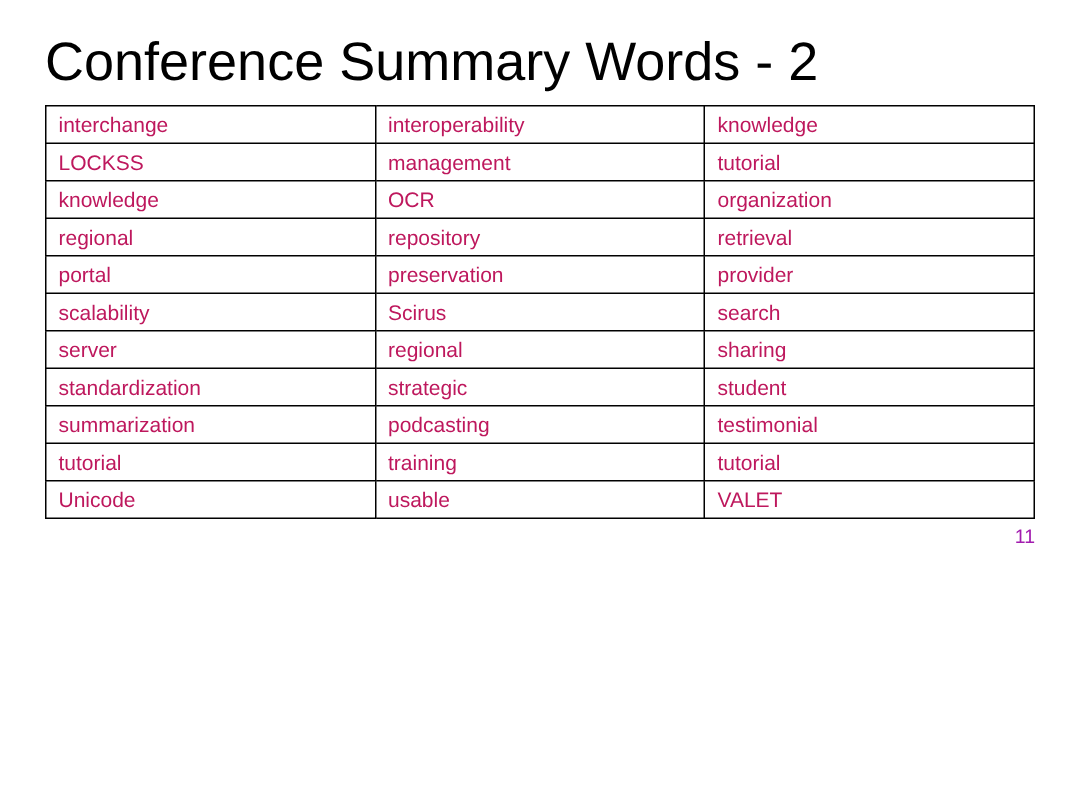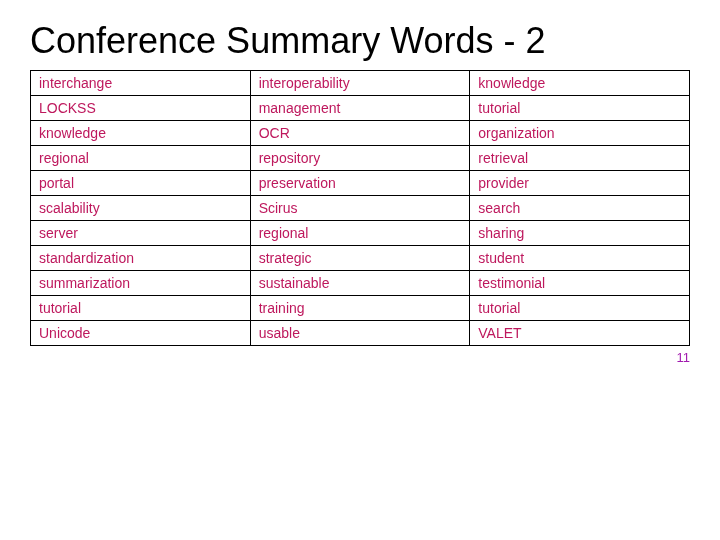--- a/index.html
+++ b/index.html
@@ -78,21 +78,21 @@
         <td>regional</td>
         <td>sharing</td>
       </tr>
       <tr>
         <td>standardization</td>
         <td>strategic</td>
         <td>student</td>
       </tr>
       <tr>
         <td>summarization</td>
-        <td>sustainable</td>
+        <td>podcasting</td>
         <td>testimonial</td>
       </tr>
       <tr>
         <td>tutorial</td>
         <td>training</td>
         <td>tutorial</td>
       </tr>
       <tr>
         <td>Unicode</td>
         <td>usable</td>

